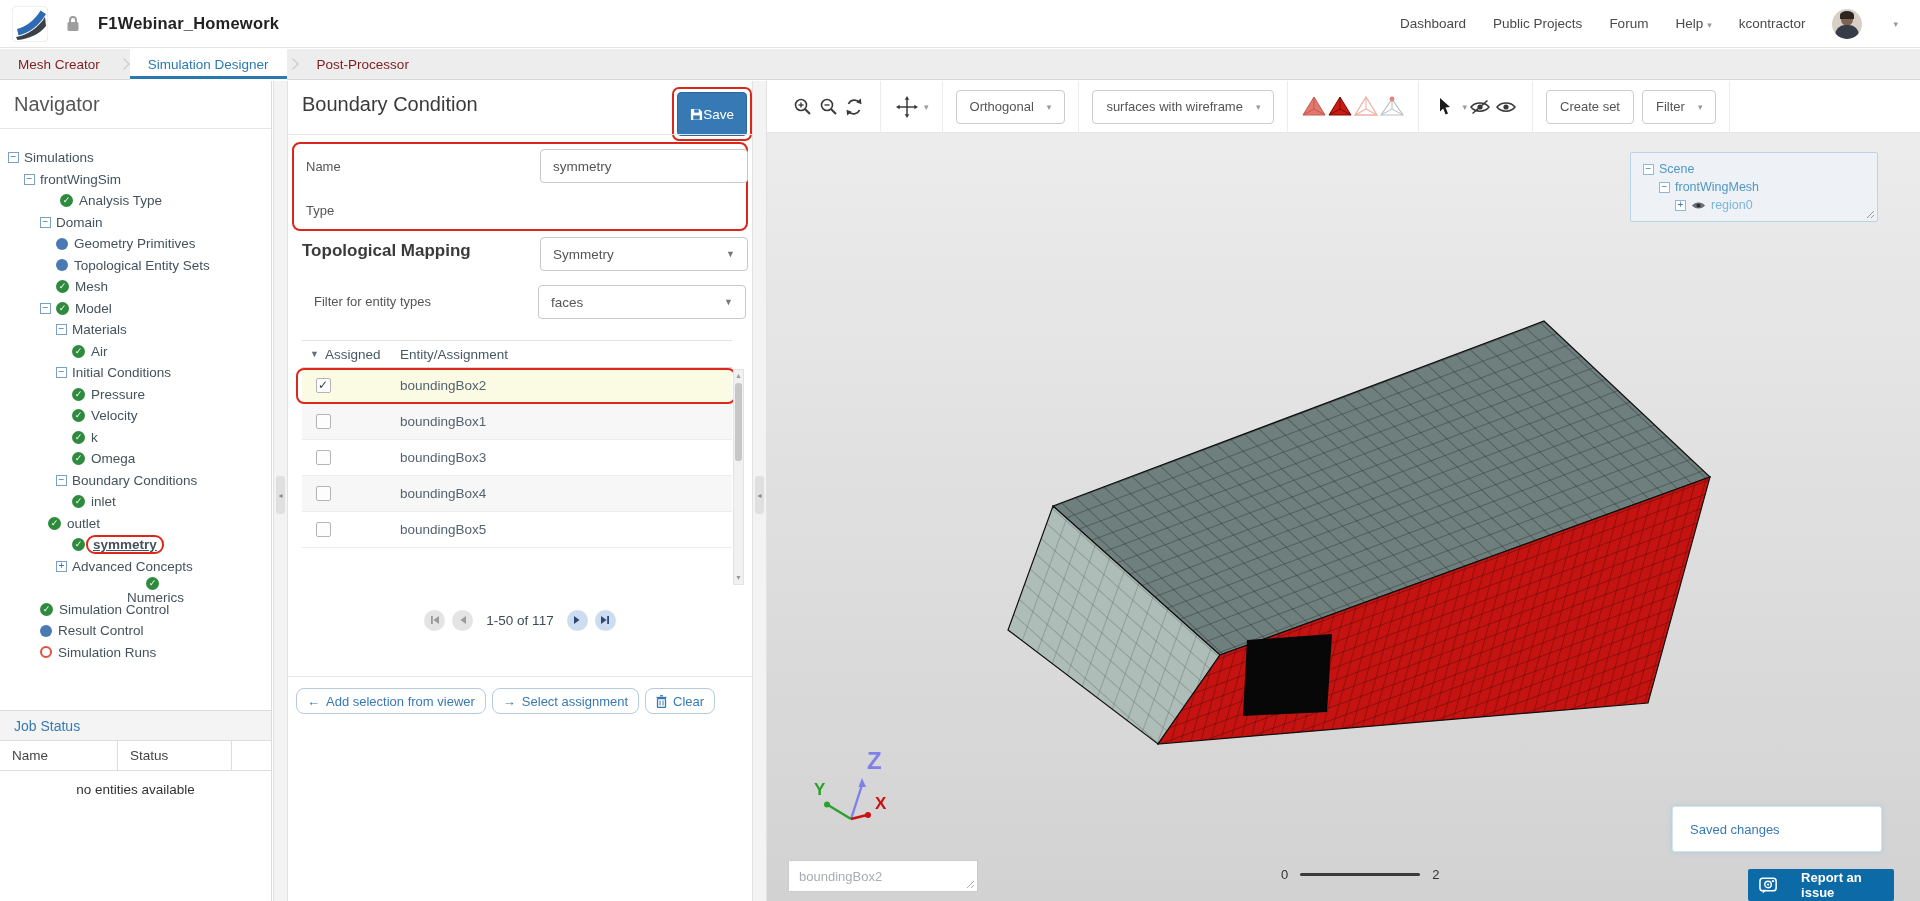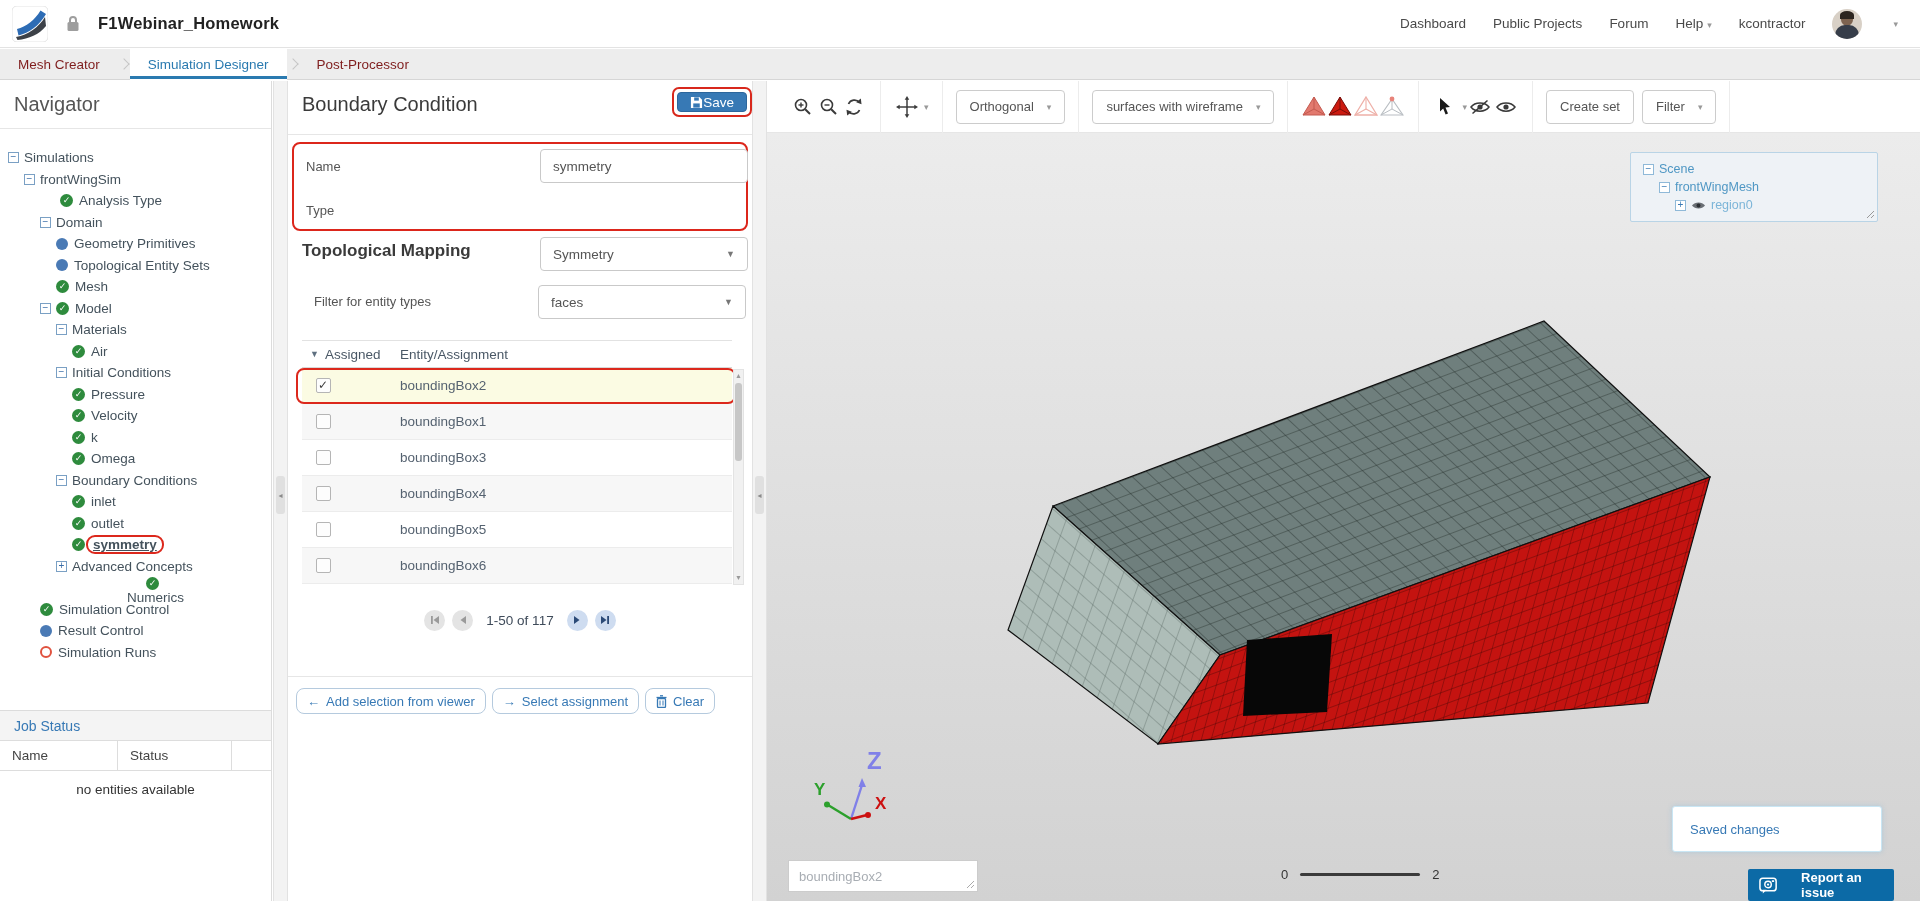--- a/index.html
+++ b/index.html
@@ -45,21 +45,21 @@
   .job-empty{text-align:center;font-size:13.5px;color:#333;padding-top:11px}
 
   
   .gutter{position:absolute;top:81px;bottom:0;width:15px;background:#f3f3f3;border-left:1px solid #e2e2e2;border-right:1px solid #e2e2e2}
   .gutter .grip{position:absolute;top:395px;left:2px;width:9px;height:38px;background:#e0e0e0;border-radius:3px;color:#8a8a8a;font-size:8px;display:flex;align-items:center;justify-content:center}
 
   
   .mid{position:absolute;top:81px;left:288px;width:464px;bottom:0;background:#fff}
   .mid-title{position:absolute;left:14px;top:12px;font-size:20px;color:#3a3a3a}
   .save-ring{position:absolute;right:0px;top:6px;border:2px solid #d8281c;border-radius:7px;padding:3px}
-  .save-btn{background:#3779b5;color:#fff;border:1px solid #2c669c;border-radius:4px;height:20px;padding:0 12px;display:flex;align-items:center;font-size:13.5px;cursor:default}
+  .save-btn{background:#3779b5;color:#fff;border:1px solid #2c669c;border-radius:4px;height:44px;padding:0 12px;display:flex;align-items:center;font-size:13.5px;cursor:default}
   .hr{position:absolute;left:0;right:0;height:1px;background:#e6e6e6}
   .fieldset{position:absolute;left:4px;right:4px;top:61px;height:89px;border:2px solid #dc261b;border-radius:8px}
   .frow{position:absolute;left:0;right:0;height:44px;display:flex;align-items:center}
   .flabel{margin-left:12px;font-size:13px;color:#555}
   .ctrl{position:absolute;left:246px;width:208px;height:34px;border:1px solid #c9c9c9;border-radius:4px;background:#fff;display:flex;align-items:center;font-size:13.5px;color:#555;padding:0 12px}
   .ctrl .sel-caret{margin-left:auto;font-size:9px;color:#777}
   .sec-title{position:absolute;left:14px;top:160px;font-size:17px;font-weight:bold;color:#3a3a3a}
   .filter-row{position:absolute;left:0;right:0;top:203px;height:36px}
   .filter-row .flabel{position:absolute;left:14px;top:10px}
 
@@ -234,21 +234,21 @@
       <div class="tree-row" style="padding-left: 56px;">
     <span class="toggle">−</span>
 
     <span class="lbl">Boundary Conditions</span>
   </div>
       <div class="tree-row" style="padding-left: 72px;">
 
     <span class="status check"></span>
     <span class="lbl">inlet</span>
   </div>
-      <div class="tree-row" style="padding-left: 72px;">
+      <div class="tree-row" style="padding-left: 48px;">
 
     <span class="status check"></span>
     <span class="lbl">outlet</span>
   </div>
       <div class="tree-row" style="padding-left: 72px;">
 
     <span class="status check"></span>
     <span class="lbl selected">symmetry</span>
   </div>
       <div class="tree-row" style="padding-left: 56px;">
@@ -351,24 +351,20 @@
     <span class="cb"></span>
     <span class="ent">boundingBox3</span>
   </div>
         <div class="tm-row alt">
     <span class="cb"></span>
     <span class="ent">boundingBox4</span>
   </div>
         <div class="tm-row">
     <span class="cb"></span>
     <span class="ent">boundingBox5</span>
-  </div>
-        <div class="tm-row alt">
-    <span class="cb"></span>
-    <span class="ent">boundingBox6</span>
   </div>
       </div>
     <div class="sbar">
       <div class="up">▲</div>
       <div class="thumb"></div>
       <div class="dn">▼</div>
     </div>
   </div>
 
   <div class="pager">

